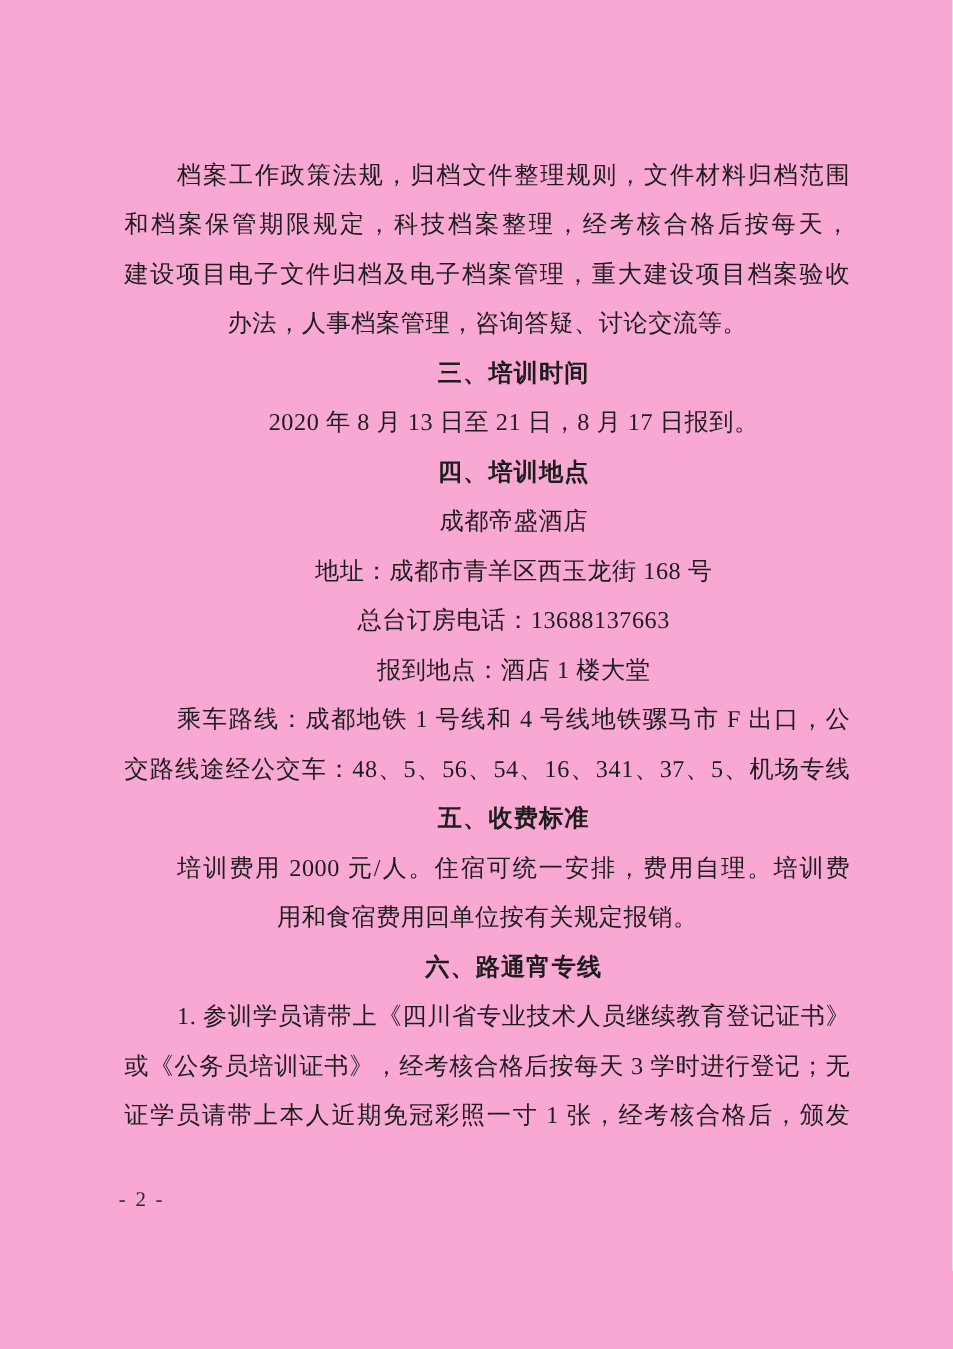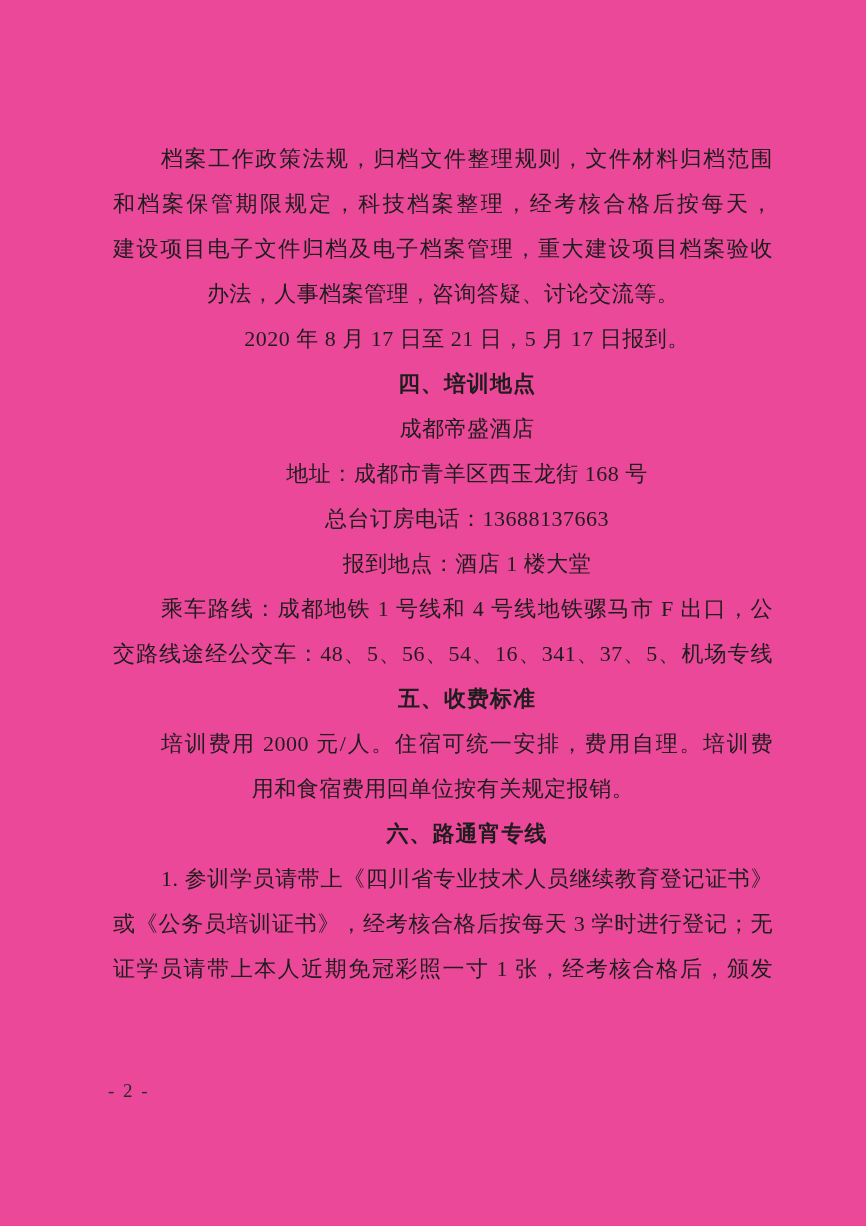--- a/index.html
+++ b/index.html
@@ -4,21 +4,21 @@
 <style>
   html, body {
     margin: 0;
     padding: 0;
     background: #ffffff;
   }
   .page {
     position: relative;
     width: 866px;
     height: 1226px;
-    background: #ec4899;
+    background: #f9a8d4;
     overflow: hidden;
     font-family: "Liberation Serif", "DejaVu Serif", serif;
     color: #1d1d1d;
   }
   .content {
     position: absolute;
     left: 113px;
     top: 136px;
     width: 660px;
   }
@@ -56,21 +56,22 @@
 </style>
 </head>
 <body>
 
 <div class="page">
   <div class="content">
       <div class="line indent fill">档案工作政策法规，归档文件整理规则，文件材料归档范围</div>
       <div class="line fill">和档案保管期限规定，科技档案整理，经考核合格后按每天，</div>
       <div class="line fill">建设项目电子文件归档及电子档案管理，重大建设项目档案验收</div>
       <div class="line">办法，人事档案管理，咨询答疑、讨论交流等。</div>
-      <div class="line indent">2020 年 8 月 17 日至 21 日，5 月 17 日报到。</div>
+      <div class="line indent bold">三、培训时间</div>
+      <div class="line indent">2020 年 8 月 13 日至 21 日，8 月 17 日报到。</div>
       <div class="line indent bold">四、培训地点</div>
       <div class="line indent">成都帝盛酒店</div>
       <div class="line indent">地址：成都市青羊区西玉龙街 168 号</div>
       <div class="line indent">总台订房电话：13688137663</div>
       <div class="line indent">报到地点：酒店 1 楼大堂</div>
       <div class="line indent fill">乘车路线：成都地铁 1 号线和 4 号线地铁骡马市 F 出口，公</div>
       <div class="line fill">交路线途经公交车：48、5、56、54、16、341、37、5、机场专线</div>
       <div class="line indent bold">五、收费标准</div>
       <div class="line indent fill">培训费用 2000 元/人。住宿可统一安排，费用自理。培训费</div>
       <div class="line">用和食宿费用回单位按有关规定报销。</div>

